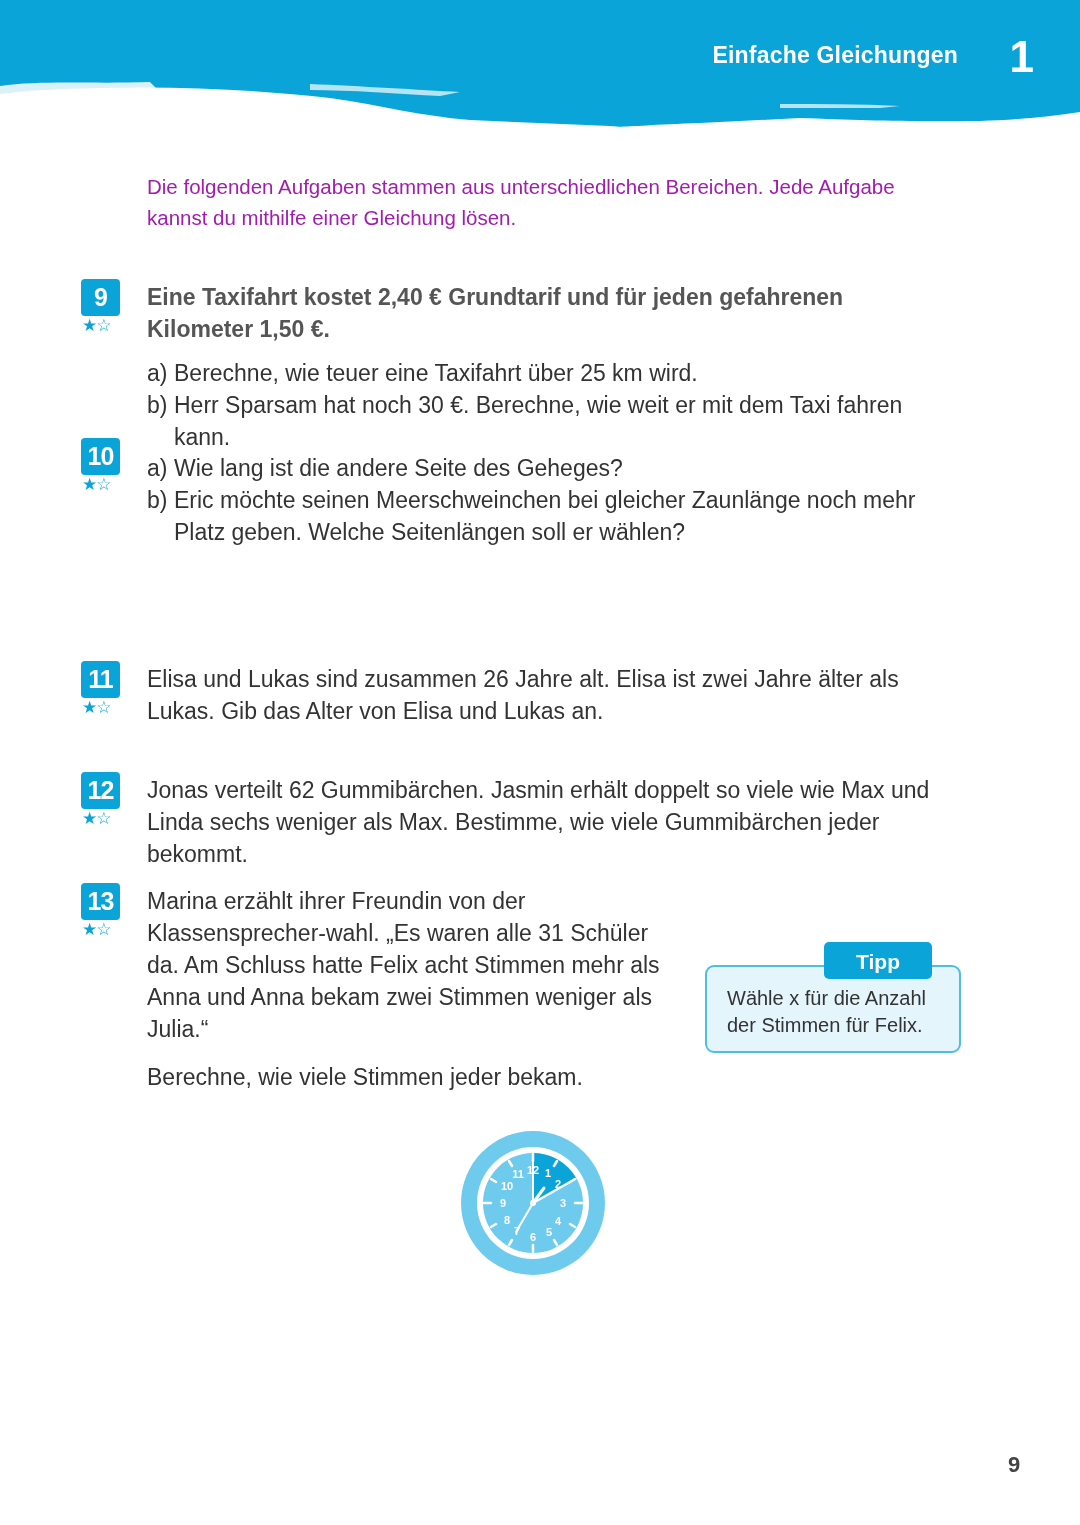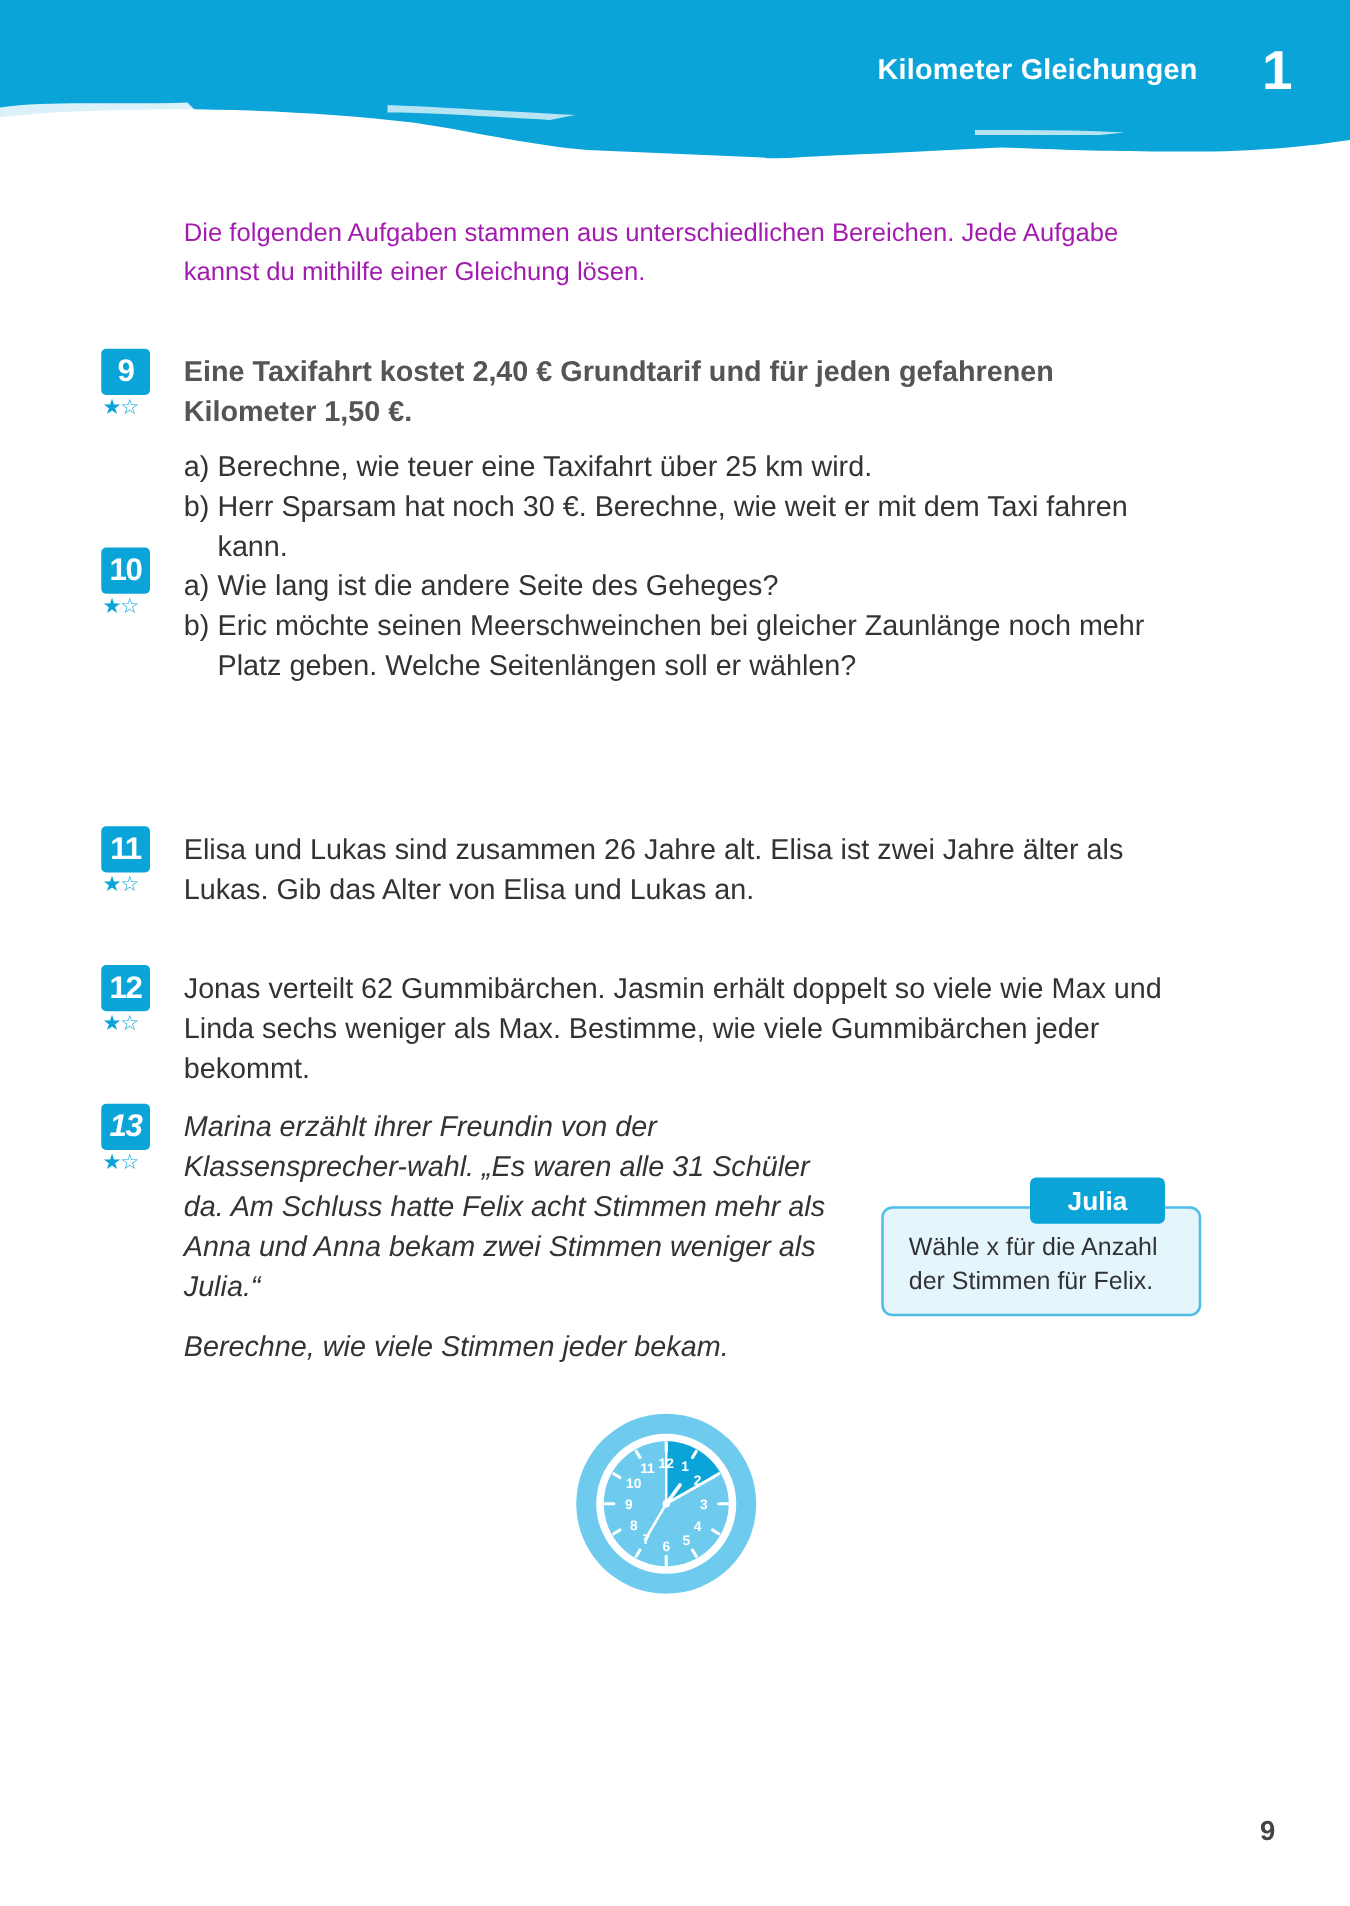--- a/index.html
+++ b/index.html
@@ -29,21 +29,21 @@
 </head>
 <body>
 
 <div class="header">
   <svg width="1080" height="135">
     <path d="M0,0 H1080 V112 C1040,118 1010,120 980,121 C900,122 860,120 800,118 L700,123 C640,125 620,128 610,126 L470,120 C420,116 380,105 330,98 C260,90 180,86 100,88 C60,89 30,90 0,94 Z" fill="#0aa4d8"></path>
     <path d="M0,86 C40,80 90,84 150,82 L160,92 C120,92 60,94 0,100 Z" fill="#ffffff" opacity="0.85"></path>
     <path d="M310,84 C360,86 420,90 460,92 L440,96 C400,94 350,90 310,90 Z" fill="#ffffff" opacity="0.7"></path>
     <path d="M780,104 C820,104 860,104 900,106 L880,108 C840,108 800,108 780,108 Z" fill="#ffffff" opacity="0.7"></path>
   </svg>
-  <div class="header-title">Kilometer Gleichungen</div>
+  <div class="header-title">Einfache Gleichungen</div>
   <div class="chapter-num">1</div>
 </div>
 
 <div class="intro">Die folgenden Aufgaben stammen aus unterschiedlichen Bereichen. Jede Aufgabe kannst du mithilfe einer Gleichung lösen.</div>
 
 <div class="task" style="top:279px;height:110px;">
   <div class="badge">9</div>
   <div class="stars">★☆</div>
   <div class="task-body" style="top:2px;">
     <div class="bold">Eine Taxifahrt kostet 2,40 € Grundtarif und für jeden gefahrenen Kilometer 1,50 €.</div>
@@ -82,31 +82,31 @@
   <div class="stars">★☆</div>
   <div class="task-body" style="top:2px;width:770px;">Elisa und Lukas sind zusammen 26 Jahre alt. Elisa ist zwei Jahre älter als Lukas. Gib das Alter von Elisa und Lukas an.</div>
 </div>
 
 <div class="task" style="top:772px;height:70px;">
   <div class="badge">12</div>
   <div class="stars">★☆</div>
   <div class="task-body" style="top:2px;width:790px;">Jonas verteilt 62 Gummibärchen. Jasmin erhält doppelt so viele wie Max und Linda sechs weniger als Max. Bestimme, wie viele Gummibärchen jeder bekommt.</div>
 </div>
 
-<div class="task" style="top:883px;height:180px;font-style:italic;">
+<div class="task" style="top:883px;height:180px;">
   <div class="badge">13</div>
   <div class="stars">★☆</div>
   <div class="task-body" style="top:2px;width:525px;">
     <div>Marina erzählt ihrer Freundin von der Klassensprecher-wahl. „Es waren alle 31 Schüler da. Am Schluss hatte Felix acht Stimmen mehr als Anna und Anna bekam zwei Stimmen weniger als Julia.“</div>
     <div style="margin-top:16px;">Berechne, wie viele Stimmen jeder bekam.</div>
   </div>
 </div>
 
 <div class="tip">
-  <div class="tip-tab">Julia</div>
+  <div class="tip-tab">Tipp</div>
   <div class="tip-text">Wähle x für die Anzahl der Stimmen für Felix.</div>
 </div>
 
 <div class="clock">
   <svg width="146" height="146" viewBox="0 0 146 146">
     <circle cx="73" cy="73" r="72" fill="#6ecbee"></circle>
     <circle cx="73" cy="73" r="56" fill="#ffffff"></circle>
     <circle cx="73" cy="73" r="50" fill="#6ecbee"></circle>
     <path d="M73,73 L73,23 A50,50 0 0,1 116,48 Z" fill="#0aa4d8"></path>
     <g stroke="#fff" stroke-width="2.5" stroke-linecap="round">

